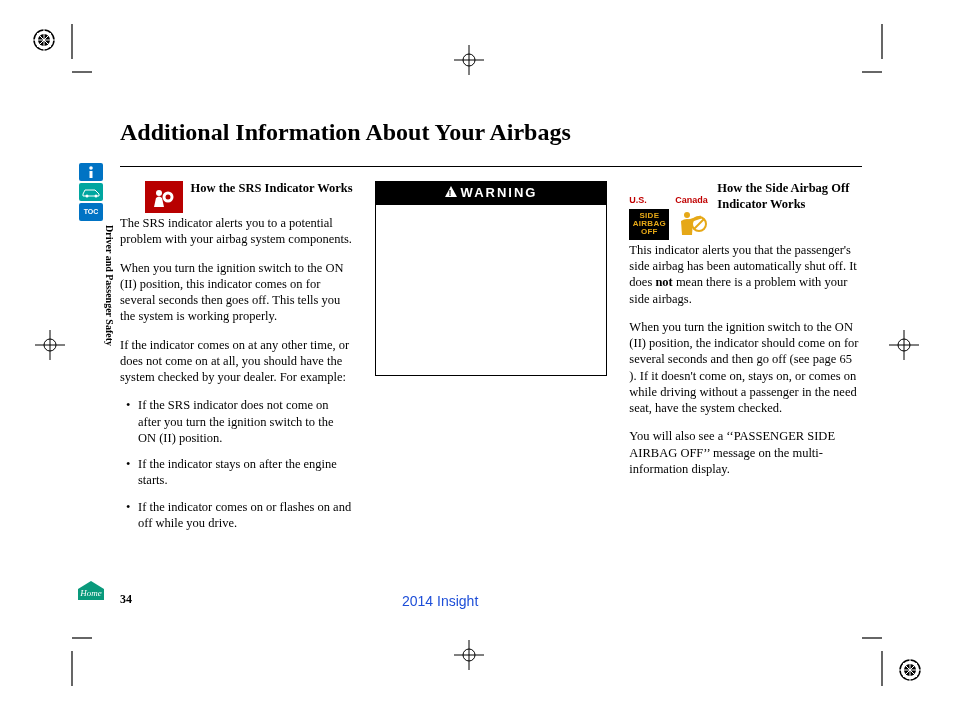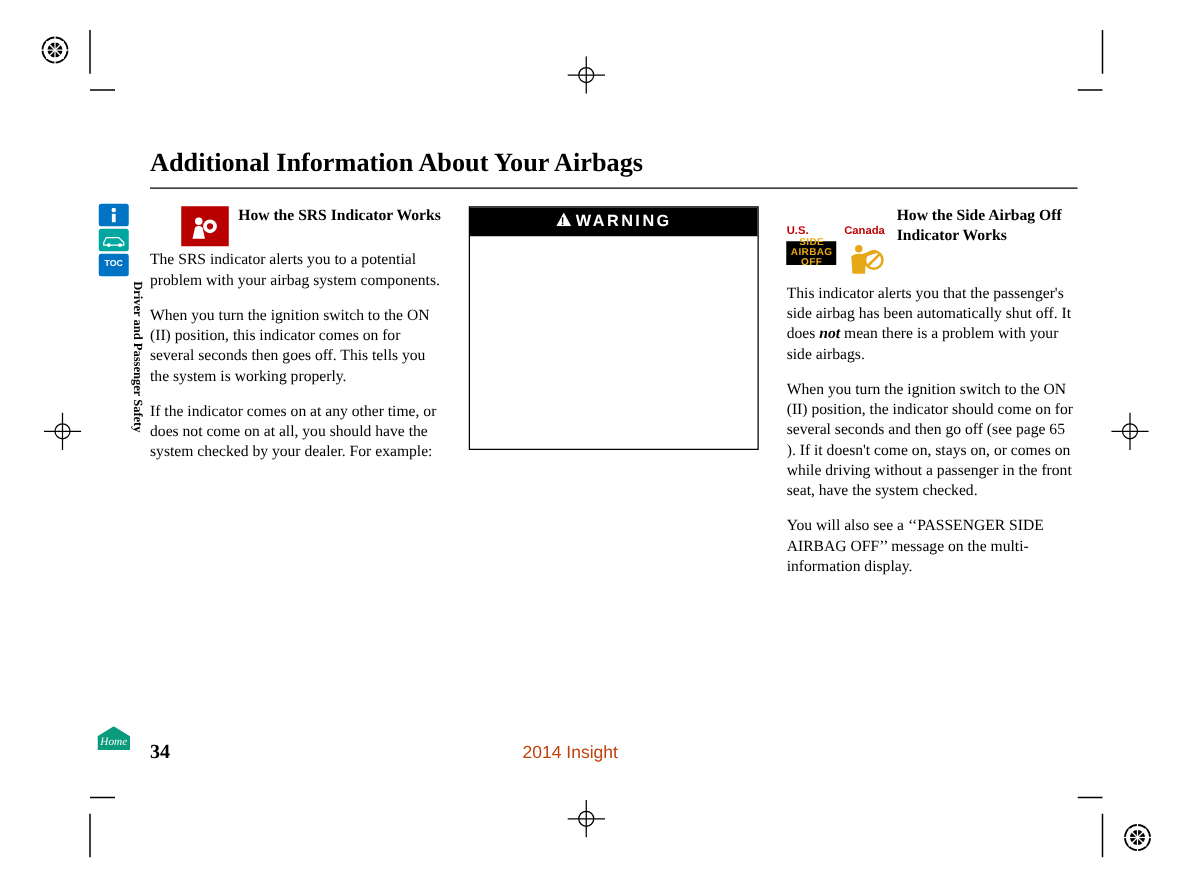--- a/index.html
+++ b/index.html
@@ -23,23 +23,23 @@
   .corner-lines line { stroke:#000; stroke-width:1.2; }
 
   .page-area {
     position: absolute;
     left: 120px;
     top: 117px;
     width: 742px;
   }
   .title {
     font-family: Georgia, serif;
-    font-size: 21px;
-    font-weight: bold;
-    padding-bottom: 6px;
+    font-size: 24px;
+    font-weight: bold;
+    padding-bottom: 18px;
     border-bottom: 1px solid #000;
     margin-bottom: 14px;
   }
   .columns {
     display: flex;
     gap: 22px;
   }
   .col { flex: 1; }
   .col p { margin: 0 0 12px 0; }
   .indicator-header { display: flex; align-items: flex-start; margin-bottom: 2px; justify-content: flex-end; }
@@ -75,37 +75,37 @@
   .side-header { display: flex; gap: 6px; align-items:flex-start; margin-bottom: 2px; }
   .flag-group { display:flex; flex-direction:column; align-items:flex-start;margin-top:14px; }
   .flag-label {
     font-family: Arial, Helvetica, sans-serif;
     font-weight: bold;
     font-size: 9px;
     color: #c00000;
     margin-bottom: 2px;
   }
   .us-icon {
-    width: 40px; height: 19px;
+    width: 40px; height: 31px;
     background: #000;
     color: #e6a817;
     font-family: Arial, Helvetica, sans-serif;
     font-weight: bold;
     font-size: 8px;
     line-height: 1;
     text-align:center;
     display:flex; flex-direction:column; justify-content:center;
     letter-spacing: 0.3px;
   }
   .ca-icon {
     width: 36px; height: 31px;
     display:flex; align-items:center; justify-content:center;
   }
   .link { color: #000000; }
-  .emph { font-style: italic; font-weight: bold; }
+  .emph { font-weight: bold; }
 
   
   .nav-btn {
     position: absolute;
     left: 79px;
     width: 24px; height: 18px;
     border-radius: 2px;
     display:flex; align-items:center; justify-content:center;
     color: #fff;
     font-family: Arial, Helvetica, sans-serif;
@@ -129,27 +129,27 @@
     top: 225px;
     writing-mode: vertical-rl;
     font-family: Georgia, serif;
     font-weight: bold;
     font-size: 10px;
   }
   .page-num {
     position:absolute;
     left:120px; top: 592px;
     font-weight: bold;
-    font-size: 16px;
+    font-size: 12px;
   }
   .model-year {
     position: absolute;
-    left: 418px;
+    left: 402px;
     top: 592px;
-    color: #c2410c;
+    color: #1d4ed8;
     font-family: Arial, Helvetica, sans-serif;
     font-size: 14px;
   }
 </style>
 </head>
 <body>
 
 <svg class="reg" style="left:30px;top:26px" width="28" height="28">
   <g>
     <circle class="outer" cx="14" cy="14" r="10"></circle>
@@ -243,20 +243,25 @@
             <path d="M5 13 Q8 10 11 13 L13 22 L3 22 Z" fill="#fff"></path>
             <circle cx="17" cy="12" r="5.5" fill="#fff"></circle>
             <circle cx="17" cy="12" r="2.5" fill="#b80000"></circle>
           </svg>
         </div>
         <div class="header-text">How the SRS Indicator Works</div>
       </div>
       <p>The SRS indicator alerts you to a potential problem with your airbag system components.</p>
       <p>When you turn the ignition switch to the ON (II) position, this indicator comes on for several seconds then goes off. This tells you the system is working properly.</p>
       <p>If the indicator comes on at any other time, or does not come on at all, you should have the system checked by your dealer. For example:</p>
+      <ul class="bullets">
+        <li>If the SRS indicator does not come on after you turn the ignition switch to the ON (II) position.</li>
+        <li>If the indicator stays on after the engine starts.</li>
+        <li>If the indicator comes on or flashes on and off while you drive.</li>
+      </ul>
     </div>
 
     <div class="col">
       <div class="warning-box">
         <div class="warning-bar">
           <span class="tri">
             <svg width="12" height="11" viewBox="0 0 12 11">
                 <polygon points="6,0 12,11 0,11" fill="#fff"></polygon>
                 <text x="6" y="10" text-anchor="middle" font-size="9" font-weight="bold" fill="#000">!</text>
               </svg>
@@ -285,20 +290,20 @@
               <path d="M4 12 Q10 8 16 12 L15 26 L5 26 Z" fill="#e6a817"></path>
               <path d="M6 14 L24 8" stroke="#e6a817" stroke-width="3"></path>
               <circle cx="22" cy="15" r="7" fill="none" stroke="#e6a817" stroke-width="2"></circle>
               <line x1="17" y1="20" x2="27" y2="10" stroke="#e6a817" stroke-width="2"></line>
             </svg>
           </div>
         </div>
         <div class="header-text" style="flex:1">How the Side Airbag Off Indicator Works</div>
       </div>
       <p><span>This indicator alerts you that the passenger's side airbag has been automatically shut off. It does </span><span class="emph">not</span><span> mean there is a problem with your side airbags.</span></p>
-      <p><span>When you turn the ignition switch to the ON (II) position, the indicator should come on for several seconds and then go off (see </span><span class="link">page 65</span><span> ). If it  doesn't come on, stays on, or comes  on while driving without a passenger  in the front seat, have the system checked.</span></p>
+      <p><span>When you turn the ignition switch to the ON (II) position, the indicator should come on for several seconds and then go off (see </span><span class="link">page 65</span><span> ). If it  doesn't come on, stays on, or comes  on while driving without a passenger  in the need seat, have the system checked.</span></p>
       <p>You will also see a ‘‘PASSENGER SIDE AIRBAG OFF’’ message on the multi-information display.</p>
     </div>
   </div>
 </div>
 
 <div class="page-num">34</div>
 <div class="model-year">2014 Insight</div>
 
 </body></html>

